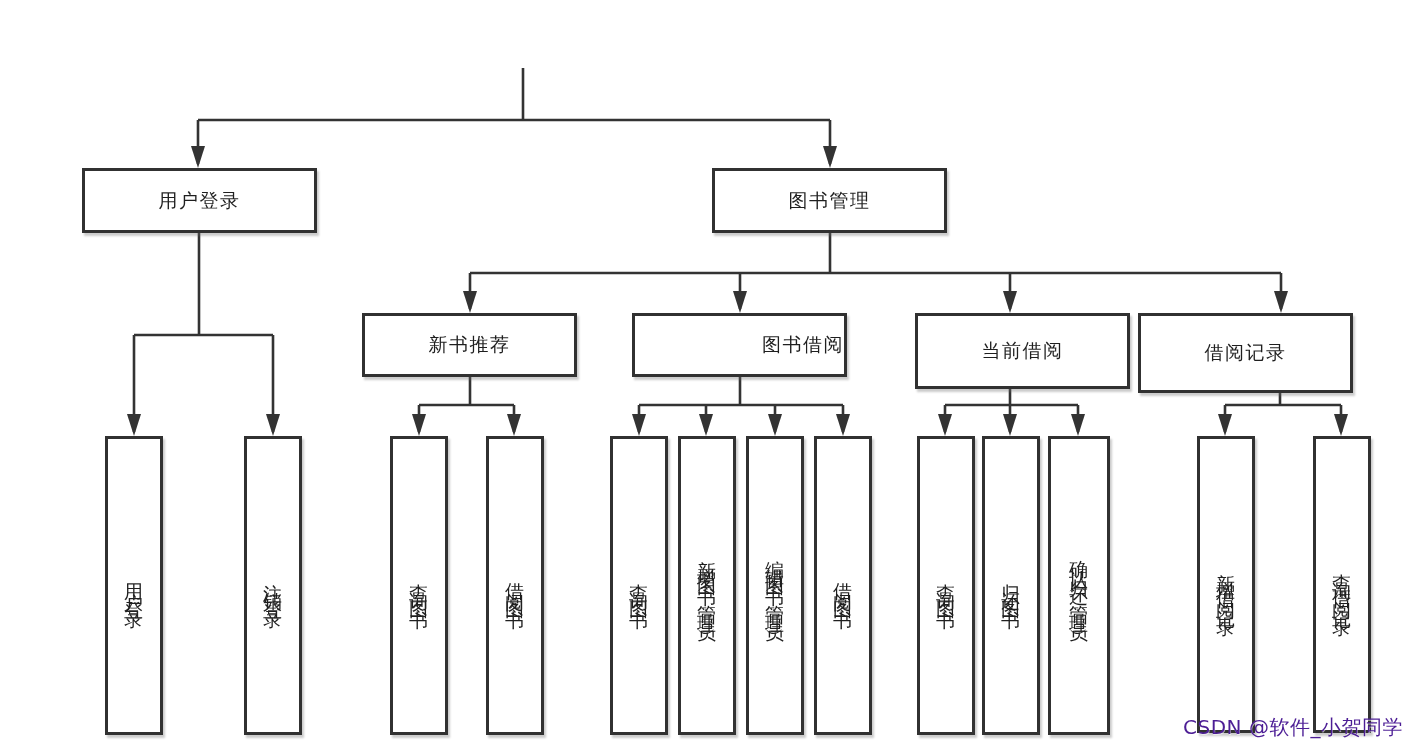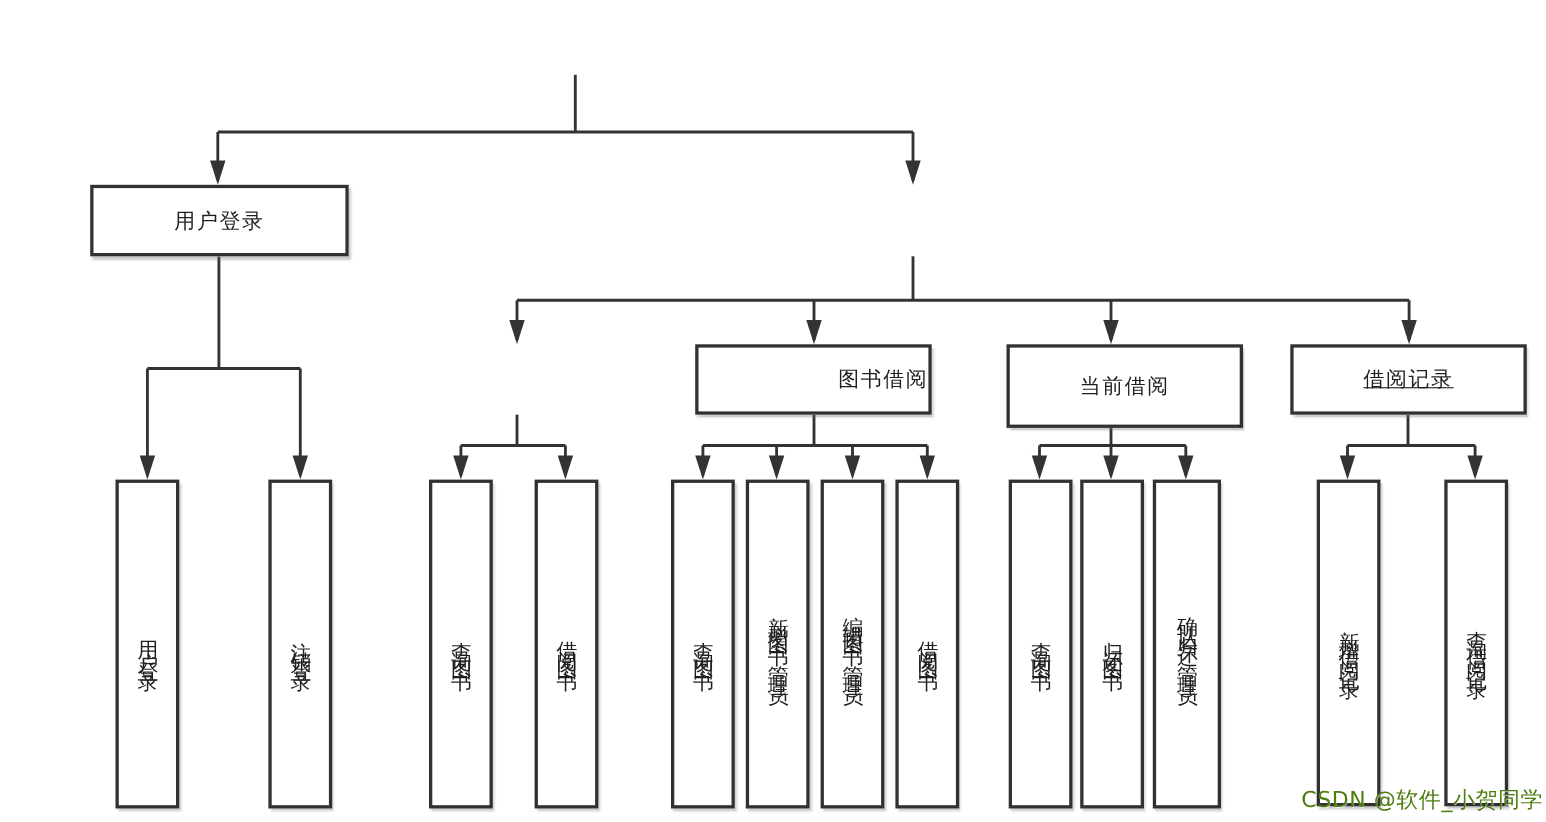--- a/index.html
+++ b/index.html
@@ -15,21 +15,21 @@
     display:flex;align-items:center;justify-content:center;
     color:#1f1f1f;box-shadow:2px 3px 2px rgba(110,110,110,0.35);
   }
   .h-label{font-size:19px;letter-spacing:1.5px;white-space:nowrap;}
   .leaf .v-label{
     writing-mode:vertical-rl;text-orientation:mixed;
     font-size:19px;line-height:1;letter-spacing:9px;white-space:nowrap;
   }
   .watermark{
     position:absolute;left:1183px;top:714px;width:220px;
-    font-size:20px;color:#4d7c0f;letter-spacing:0.5px;white-space:nowrap;
+    font-size:20px;color:#4c1d95;letter-spacing:0.5px;white-space:nowrap;
     text-shadow:0.5px 0.5px 0 rgba(255,255,255,0.6);
   }
 </style>
 </head>
 <body>
 
 <div class="canvas">
 
   <svg class="connectors" viewBox="0 0 1405 747">
       <line x1="523" y1="68" x2="523" y2="120" stroke="#333333" stroke-width="2.6"></line>
@@ -83,28 +83,34 @@
       <path d="M1010 436 L1003 414 L1017 414 Z" fill="#333333"></path>
       <path d="M1078 436 L1071 414 L1085 414 Z" fill="#333333"></path>
       <path d="M1225 436 L1218 414 L1232 414 Z" fill="#333333"></path>
       <path d="M1341 436 L1334 414 L1348 414 Z" fill="#333333"></path>
     </svg>
 
 
   <div class="node" style="left:82px;top:168px;width:235px;height:65px;">
     <span class="h-label">用户登录</span>
   </div>
+  <div class="node" style="left:712px;top:168px;width:235px;height:65px;">
+    <span class="h-label">图书管理</span>
+  </div>
 
+  <div class="node" style="left:362px;top:313px;width:215px;height:64px;">
+    <span class="h-label">新书推荐</span>
+  </div>
   <div class="node" style="left:632px;top:313px;width:215px;height:64px;justify-content:flex-end;">
     <span class="h-label">图书借阅</span>
   </div>
   <div class="node" style="left:915px;top:313px;width:215px;height:76px;">
     <span class="h-label">当前借阅</span>
   </div>
-  <div class="node" style="left:1173px;top:313px;width:215px;height:64px;text-decoration:underline;">
+  <div class="node" style="left:1138px;top:313px;width:215px;height:80px;">
     <span class="h-label">借阅记录</span>
   </div>
 
   <div class="node leaf" style="left:105px;top:436px;width:58px;height:299px;">
     <span class="v-label">用户登录</span>
   </div>
   <div class="node leaf" style="left:244px;top:436px;width:58px;height:299px;">
     <span class="v-label">注销登录</span>
   </div>
 

